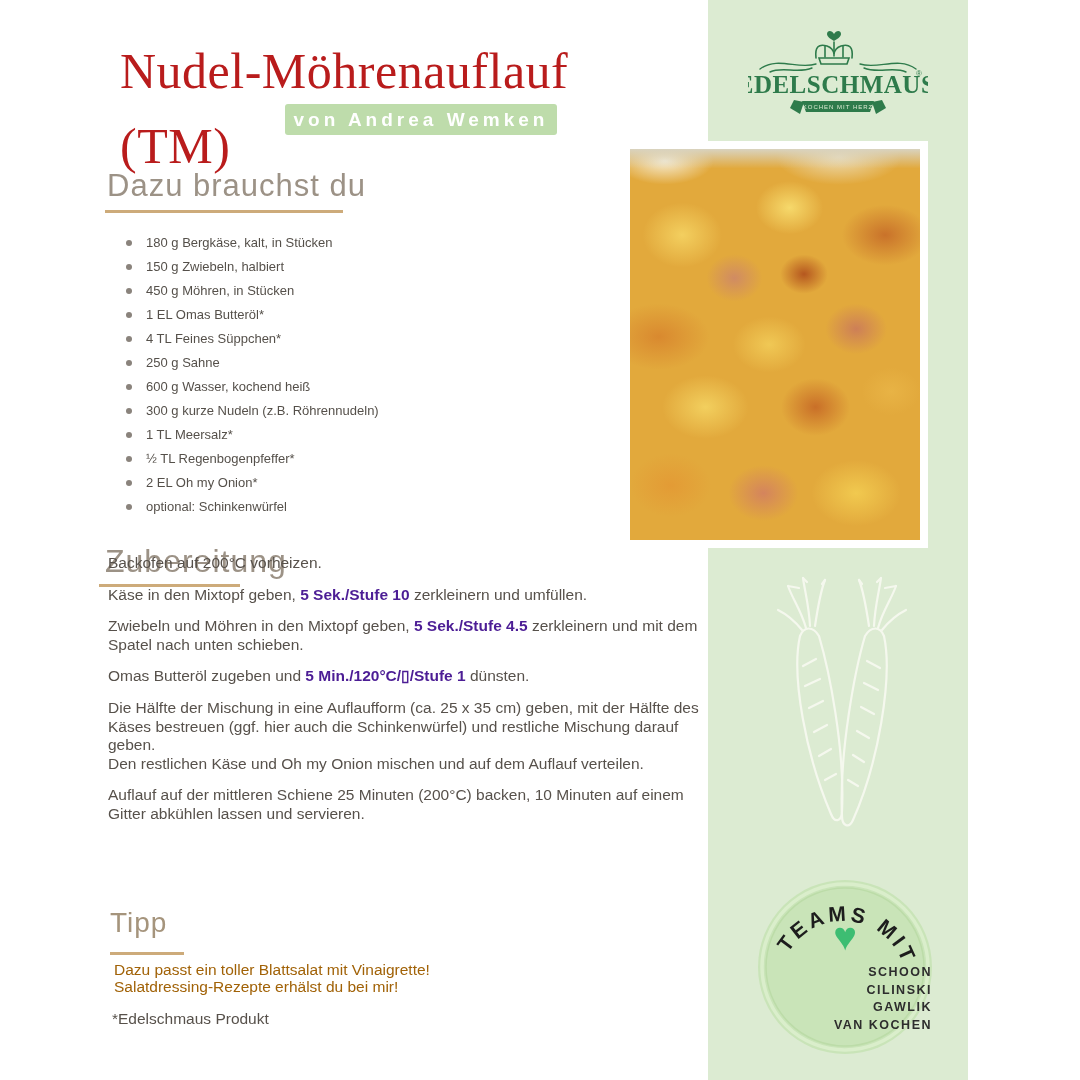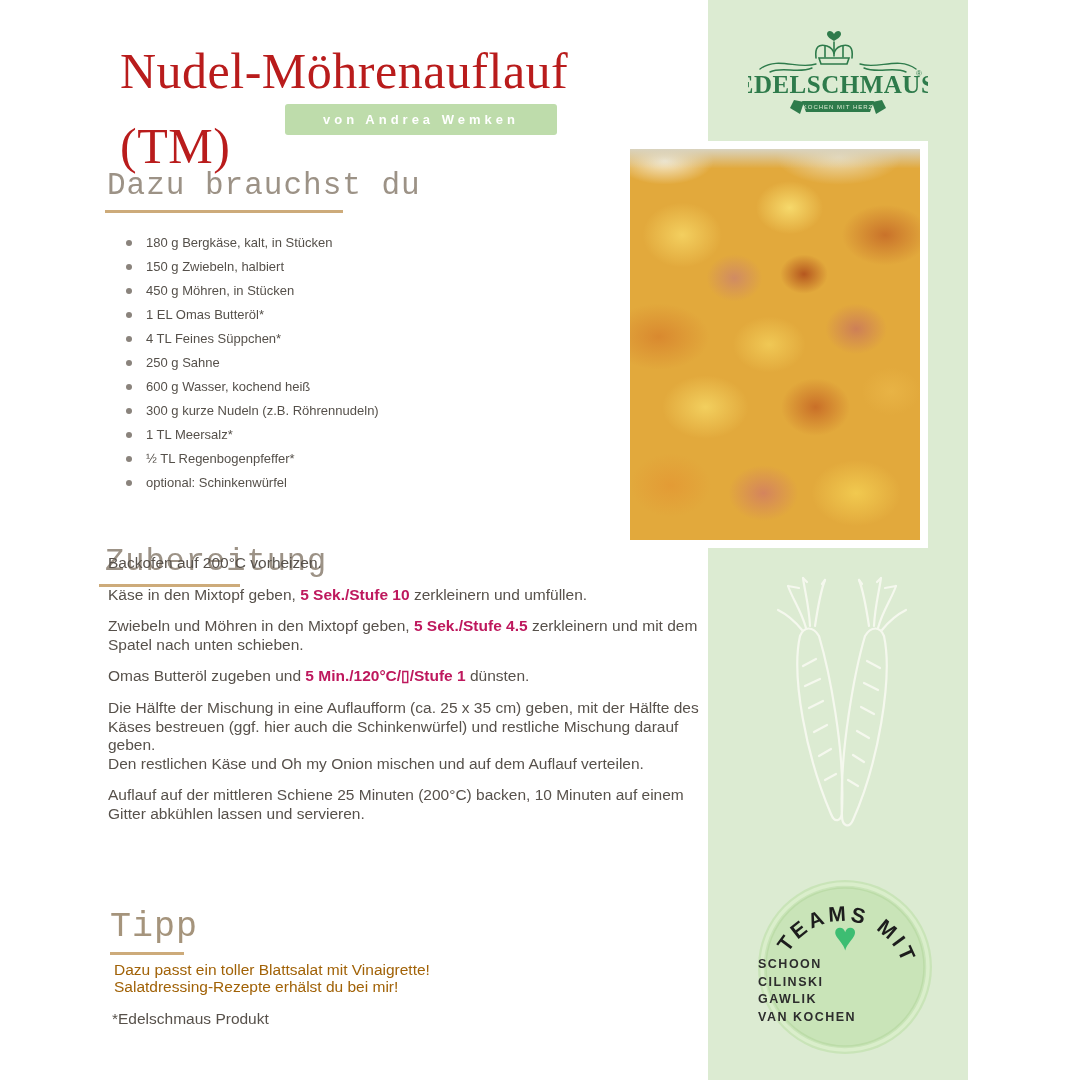--- a/index.html
+++ b/index.html
@@ -11,38 +11,38 @@
 
   
   .logo{position:absolute;left:748px;top:24px;width:180px;height:96px;}
 
   
   .title{position:absolute;left:120px;top:34px;width:560px;
          font-family:"Liberation Serif",serif;font-size:50px;line-height:75px;
          color:#b91c1c;letter-spacing:.5px;}
   .author-badge{position:absolute;left:285px;top:104px;width:272px;height:31px;
          background:#bedcab;border-radius:3px;display:flex;align-items:center;justify-content:center;
-         color:#ffffff;font-weight:bold;font-size:13px;letter-spacing:4px;}
-
-  
-  .sec-head{position:absolute;font-family:Liberation Mono, monospace;color:#9c9286;letter-spacing:1px;}
+         color:#ffffff;font-weight:bold;font-size:19px;letter-spacing:4px;}
+
+  
+  .sec-head{position:absolute;font-family:Liberation Sans, sans-serif;color:#9c9286;letter-spacing:1px;}
   .rule{position:absolute;height:3px;background:#cdab7a;}
 
   
   .ing-list{position:absolute;left:108px;top:219px;width:560px;margin:12px;padding:0;list-style:none;
             font-size:13px;line-height:24px;color:#55504a;}
   .ing-list li{position:relative;padding-left:26px;}
   .ing-list li::before{content:"";position:absolute;left:6px;top:9px;width:6px;height:6px;
             border-radius:50%;background:#8a837c;}
 
   
   .steps{position:absolute;left:108px;top:554px;width:602px;font-size:15.5px;line-height:1.2;
          color:#57514b;}
   .steps p{margin:0 0 13px 0;white-space:pre-line;}
-  .steps b{color:#be185d;}
+  .steps b{color:#4c1d95;}
 
   
   .tip-lines{position:absolute;left:114px;top:961px;font-size:15.5px;line-height:17px;color:#a16207;}
   .footnote{position:absolute;left:112px;top:1010px;font-size:15.5px;color:#57514b;}
 
   
   .photo-frame{position:absolute;left:622px;top:141px;width:306px;height:407px;background:#ffffff;
          box-sizing:border-box;padding:8px;}
   .photo{width:100%;height:100%;background-color:#e2a93c;
     background-image:
@@ -67,21 +67,21 @@
 
   
   .carrots{position:absolute;left:752px;top:558px;width:180px;height:300px;}
 
   
   .team-circle{position:absolute;left:758px;top:880px;width:174px;height:174px;border-radius:50%;
          background:#c9e4b8;}
   .team-arc{position:absolute;left:0;top:0;width:174px;height:174px;}
   .team-heart{position:absolute;left:0;top:36px;width:174px;text-align:center;
          color:#3dbd72;font-size:40px;line-height:40px;}
-  .team-names{position:absolute;left:0;top:76px;width:174px;text-align:left;
+  .team-names{position:absolute;left:0;top:84px;width:174px;text-align:right;
          color:#2d2d2d;font-weight:bold;font-size:12.5px;line-height:17.5px;letter-spacing:1.5px;}
 </style>
 </head>
 <body>
 
 <div class="stage">
 
   <div class="side-band"></div>
 
   <svg class="logo" viewBox="0 0 180 96">
@@ -125,36 +125,37 @@
       <li>180 g Bergkäse, kalt, in Stücken</li>
       <li>150 g Zwiebeln, halbiert</li>
       <li>450 g Möhren, in Stücken</li>
       <li>1 EL Omas Butteröl*</li>
       <li>4 TL Feines Süppchen*</li>
       <li>250 g Sahne</li>
       <li>600 g Wasser, kochend heiß</li>
       <li>300 g kurze Nudeln (z.B. Röhrennudeln)</li>
       <li>1 TL Meersalz*</li>
       <li>½ TL Regenbogenpfeffer*</li>
+      <li>2 EL Oh my Onion*</li>
       <li>optional: Schinkenwürfel</li>
     </ul>
 
   <div class="sec-head" style="left:105px;top:543px;font-size:32px;">Zubereitung</div>
   <div class="rule" style="left:99px;top:584px;width:141px;"></div>
   <div class="steps">
       <p><span>Backofen auf 200°C vorheizen.</span></p>
       <p><span>Käse in den Mixtopf geben, </span><b>5 Sek./Stufe 10</b><span> zerkleinern und umfüllen.</span></p>
       <p><span>Zwiebeln und Möhren in den Mixtopf geben, </span><b>5 Sek./Stufe 4.5</b><span> zerkleinern und mit dem Spatel nach unten schieben.</span></p>
       <p><span>Omas Butteröl zugeben und </span><b>5 Min./120°C/▯/Stufe 1</b><span> dünsten.</span></p>
       <p><span>Die Hälfte der Mischung in eine Auflaufform (ca. 25 x 35 cm) geben, mit der Hälfte des Käses bestreuen (ggf. hier auch die Schinkenwürfel) und restliche Mischung darauf geben.
 Den restlichen Käse und Oh my Onion mischen und auf dem Auflauf verteilen.</span></p>
       <p><span>Auflauf auf der mittleren Schiene 25 Minuten (200°C) backen, 10 Minuten auf einem Gitter abkühlen lassen und servieren.</span></p>
     </div>
 
-  <div class="sec-head" style="left:110px;top:907px;font-size:35px;color:#a5947c;">Tipp</div>
+  <div class="sec-head" style="left:110px;top:907px;font-size:28px;color:#a5947c;">Tipp</div>
   <div class="rule" style="left:110px;top:952px;width:74px;"></div>
   <div class="tip-lines">
       <div>Dazu passt ein toller Blattsalat mit Vinaigrette!</div>
       <div>Salatdressing-Rezepte erhälst du bei mir!</div>
     </div>
   <div class="footnote">*Edelschmaus Produkt</div>
 
   <svg class="carrots" viewBox="0 0 180 300">
     <g stroke="#f5f8ee" fill="none" stroke-width="2.2" stroke-linecap="round">
 

